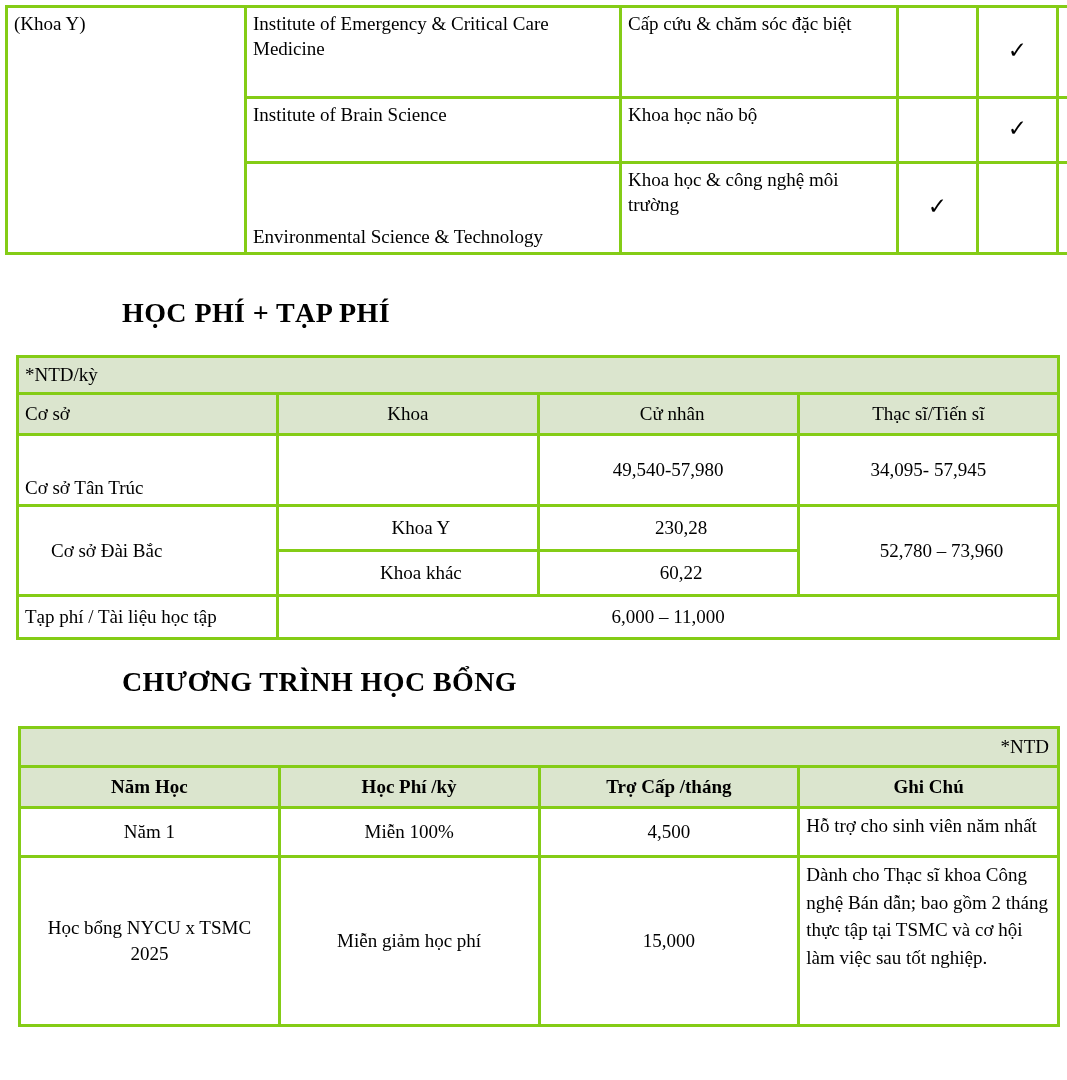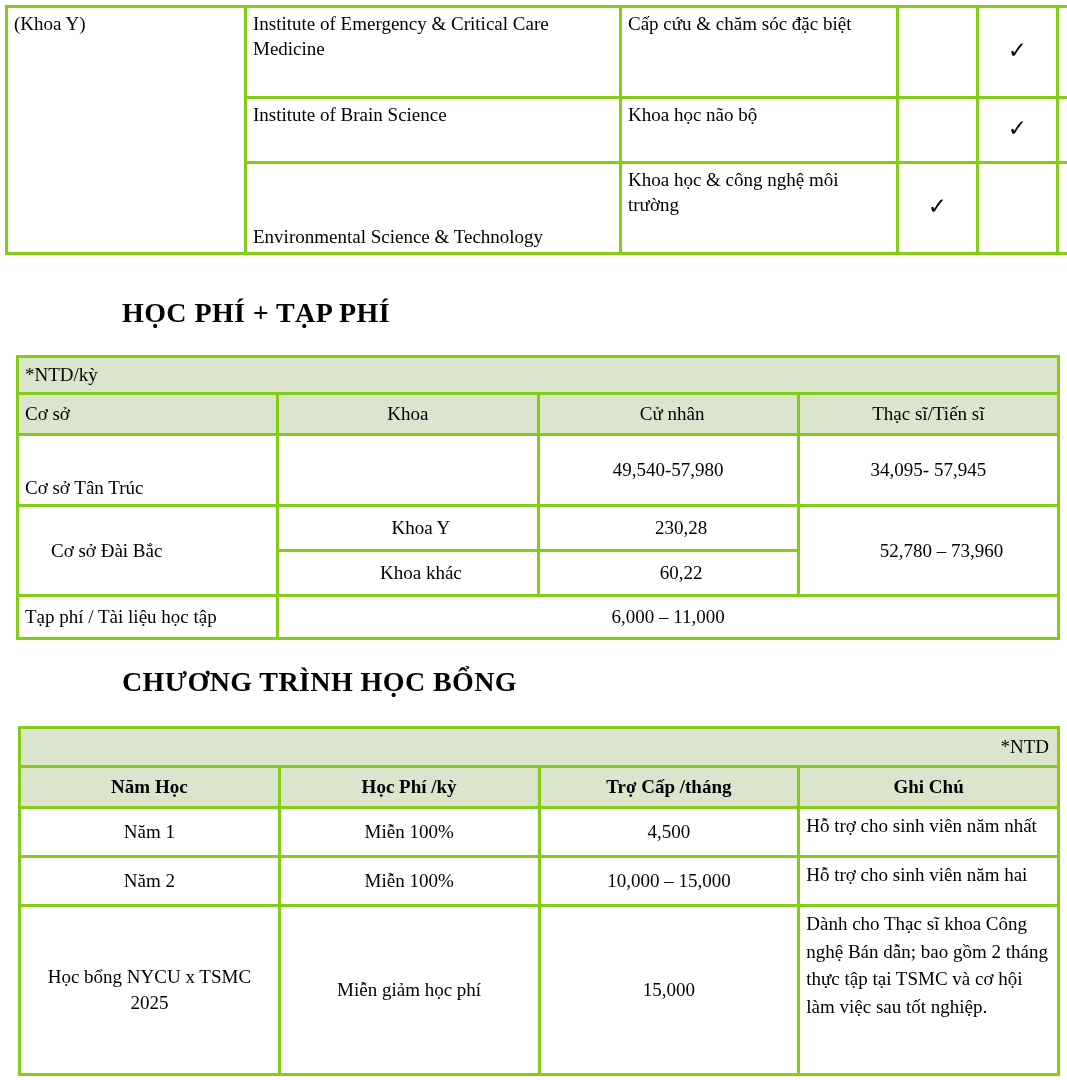--- a/index.html
+++ b/index.html
@@ -240,26 +240,20 @@
         <td class="hdr col-note">Ghi Chú</td>
       </tr>
 
       <tr class="row-y">
         <td class="ctr v-middle">Năm 1</td>
         <td class="ctr v-middle">Miễn 100%</td>
         <td class="ctr v-middle">4,500</td>
         <td class="note-cell">Hỗ trợ cho sinh viên năm nhất</td>
       </tr>
 
-      <tr class="row-y">
-        <td class="ctr v-middle">Năm 2</td>
-        <td class="ctr v-middle">Miễn 100%</td>
-        <td class="ctr v-middle">10,000 – 15,000</td>
-        <td class="note-cell">Hỗ trợ cho sinh viên năm hai</td>
-      </tr>
 
       <tr class="row-big">
         <td class="ctr v-middle">Học bổng NYCU x TSMC 2025</td>
         <td class="ctr v-middle">Miễn giảm học phí</td>
         <td class="ctr v-middle">15,000</td>
         <td class="note-cell">Dành cho Thạc sĩ khoa Công nghệ Bán dẫn; bao gồm 2 tháng thực tập tại TSMC và cơ hội làm việc sau tốt nghiệp.</td>
       </tr>
     </tbody>
   </table>
 </div>

